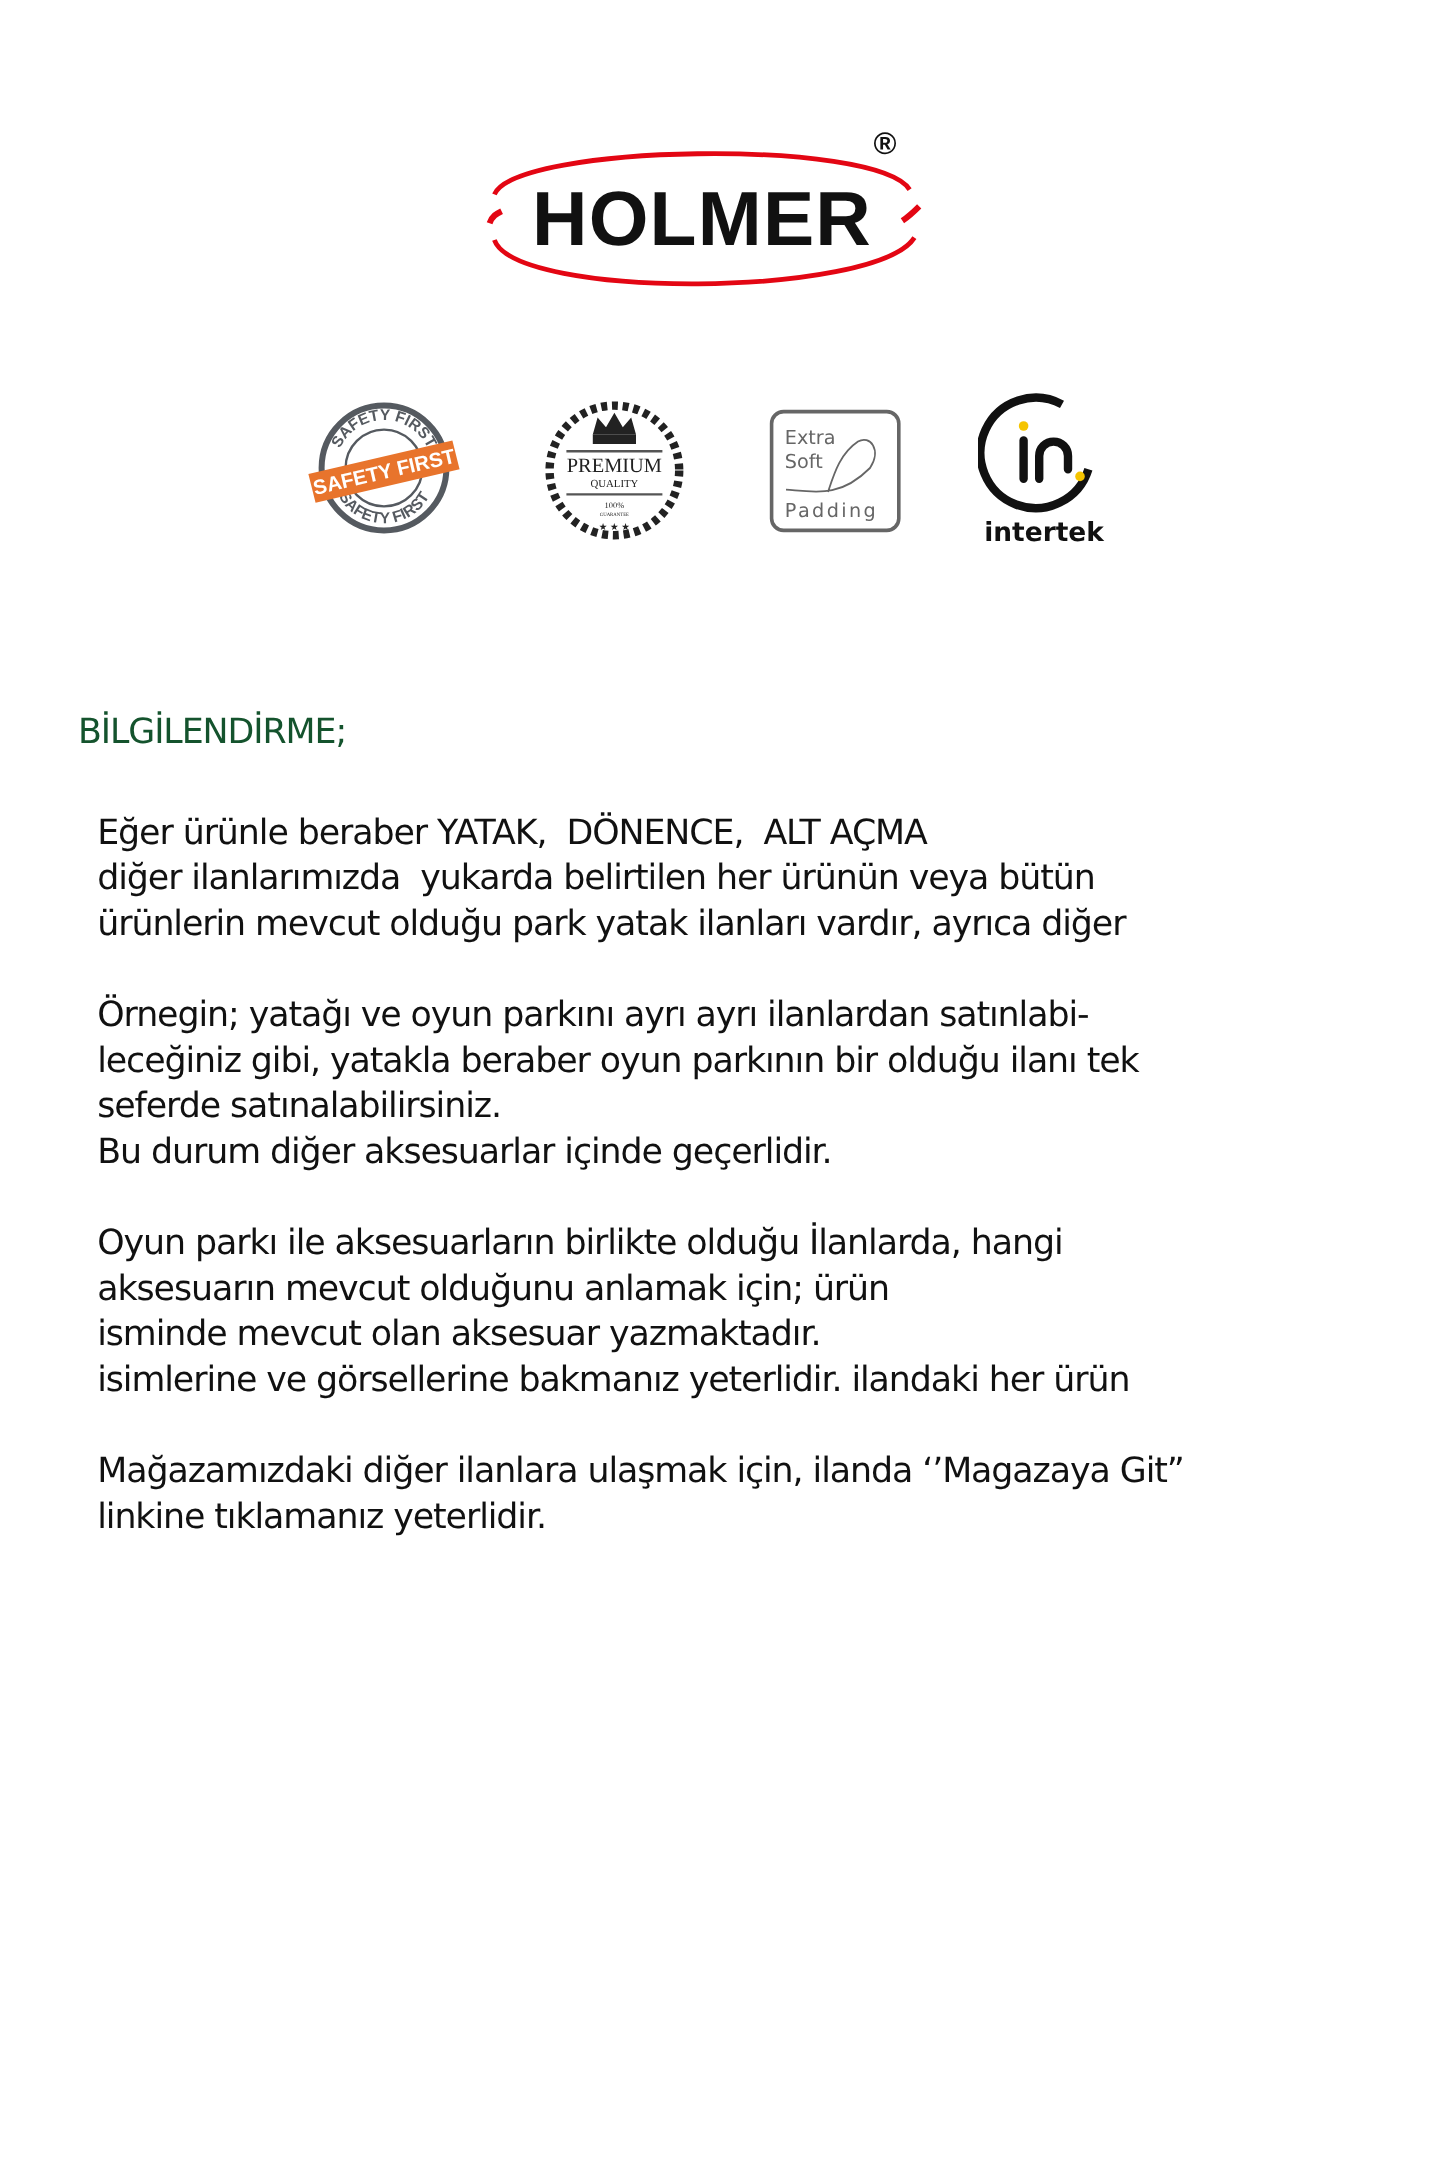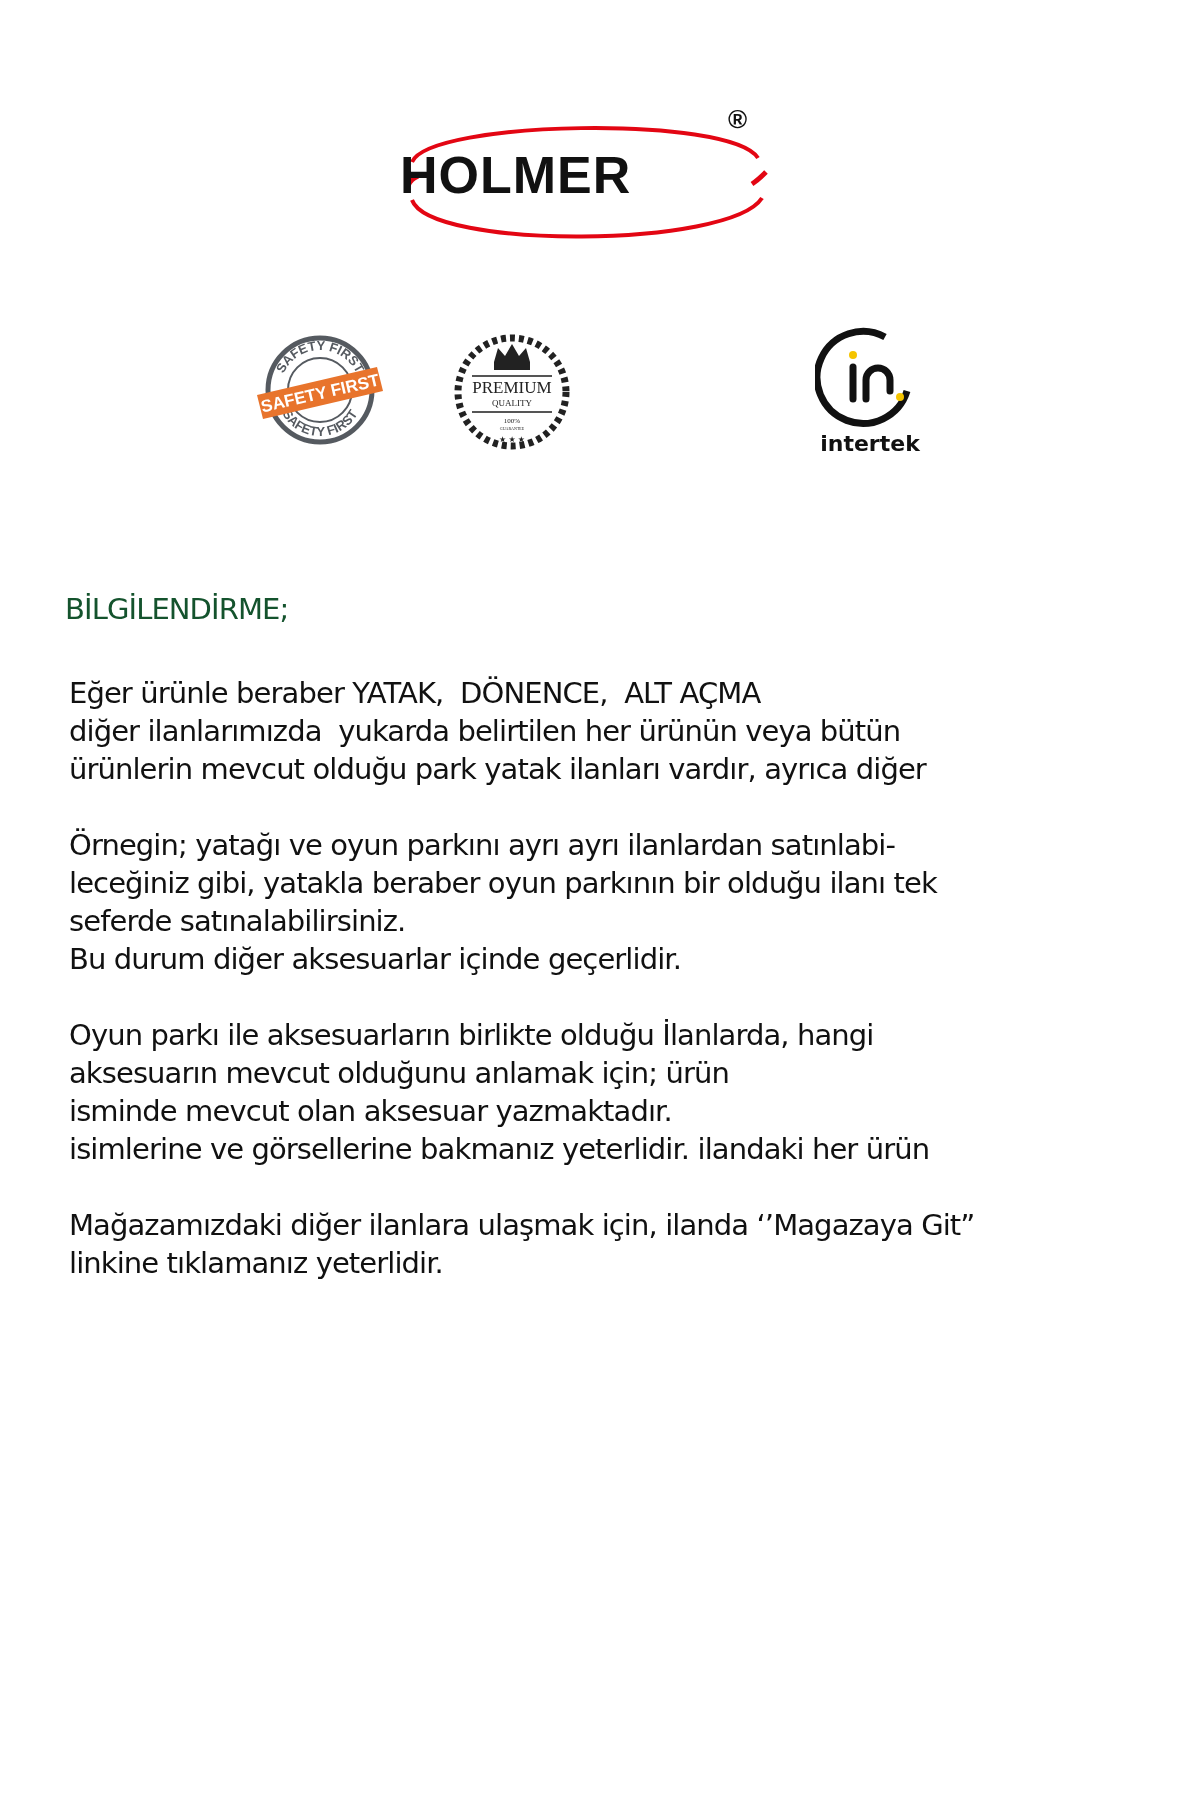--- a/index.html
+++ b/index.html
@@ -1,30 +1,30 @@
 <!DOCTYPE html>
 <html><head>
 <meta charset="utf-8">
 <style>
   html, body { margin: 0; padding: 0; background: #ffffff; }
   body { width: 1200px; height: 1800px; position: relative; overflow: hidden; font-family: "Liberation Sans", sans-serif; }
   .logo { position: absolute; left: 400px; top: 100px; width: 400px; height: 190px; }
   .logo svg { position: absolute; left: 0; top: 0; }
-  .brand { position: absolute; left: 0; top: 45px; width: 370px; font-family: "Liberation Sans", sans-serif; font-weight: bold; font-size: 52px; color: #111; letter-spacing: 1px; }
+  .brand { position: absolute; left: 0; top: 45px; width: 370px; text-align: center; font-family: "Liberation Sans", sans-serif; font-weight: bold; font-size: 64px; color: #111; letter-spacing: 1px; }
   .reg { position: absolute; left: 328px; top: 4px; font-size: 26px; font-weight: bold; color: #111; }
   .tagline { position: absolute; left: 0; top: 154px; width: 370px; text-align: center; font-family: "Liberation Serif", serif; font-weight: bold; font-size: 26px; color: #111; }
   .badges { position: absolute; top: 325px; left: 0; width: 1200px; height: 140px; }
   .badge { position: absolute; }
   .b-safety { left: 255px; top: 8px; width: 130px; height: 115px; }
   .b-premium { left: 450px; top: 5px; width: 125px; height: 125px; }
   .b-soft { left: 640px; top: 15px; width: 112px; height: 105px; }
   .b-intertek { left: 815px; top: 0; width: 110px; height: 140px; }
   .content { position: absolute; left: 65px; top: 590px; width: 1100px; font-family: "DejaVu Sans", sans-serif; font-size: 29px; line-height: 38px; color: #111; letter-spacing: -0.9px; }
   .heading { color: #14532d; margin: 0 0 46px 0; }
-  .para { margin: 0 0 38px 4px; }
+  .para { margin: 0 0 38px 16px; }
   .line { display: block; white-space: pre; }
 </style>
 </head>
 <body>
 
 <div class="logo">
   <svg width="370" height="150" viewBox="0 0 370 150">
     <path d="M 12 62 C 30 20, 330 15, 358 58" fill="none" stroke="#e30613" stroke-width="4"></path>
     <path d="M 8 86 C 10 80, 14 78, 18 76" fill="none" stroke="#e30613" stroke-width="5"></path>
     <path d="M 12 100 C 30 150, 330 148, 362 98" fill="none" stroke="#e30613" stroke-width="4"></path>
@@ -58,20 +58,29 @@
       <line x1="22" y1="46" x2="102" y2="46" stroke="#555" stroke-width="2"></line>
       <text x="62" y="63" text-anchor="middle" font-family="Liberation Serif, serif" font-size="17" fill="#222">PREMIUM</text>
       <text x="62" y="76" text-anchor="middle" font-family="Liberation Serif, serif" font-size="9" fill="#222">QUALITY</text>
       <line x1="22" y1="82" x2="102" y2="82" stroke="#555" stroke-width="2"></line>
       <text x="62" y="93" text-anchor="middle" font-family="Liberation Serif, serif" font-size="7" fill="#222">100%</text>
       <text x="62" y="100" text-anchor="middle" font-family="Liberation Serif, serif" font-size="4" fill="#222">GUARANTEE</text>
       <text x="62" y="112" text-anchor="middle" font-size="8" fill="#222">★ ★ ★</text>
     </svg>
   </div>
 
+  <div class="badge b-soft">
+    <svg width="112" height="105" viewBox="0 0 112 105">
+      <rect x="3" y="3" width="106" height="99" rx="10" fill="none" stroke="#666" stroke-width="3"></rect>
+      <text x="14" y="30" font-family="DejaVu Sans, sans-serif" font-size="16" fill="#666">Extra</text>
+      <text x="14" y="50" font-family="DejaVu Sans, sans-serif" font-size="16" fill="#666">Soft</text>
+      <path d="M 15 68 C 40 70, 60 75, 85 50 C 95 35, 85 22, 75 28 C 60 38, 55 55, 50 70" fill="none" stroke="#666" stroke-width="1.5"></path>
+      <text x="14" y="91" font-family="DejaVu Sans, sans-serif" font-size="16" fill="#666" letter-spacing="2">Padding</text>
+    </svg>
+  </div>
 
   <div class="badge b-intertek">
     <svg width="110" height="140" viewBox="0 0 110 140">
       <path d="M 92 66 A 46 46 0 1 1 70 12" fill="none" stroke="#111" stroke-width="7"></path>
       <circle cx="85" cy="72" r="4" fill="#f5c400"></circle>
       <circle cx="38" cy="30" r="4" fill="#f5c400"></circle>
       <path d="M 38 42 L 38 74" stroke="#111" stroke-width="7" stroke-linecap="round" fill="none"></path>
       <path d="M 51 74 L 51 55 A 12 12 0 0 1 75 55 L 75 66" stroke="#111" stroke-width="7" stroke-linecap="round" fill="none"></path>
       <text x="55" y="126" text-anchor="middle" font-family="DejaVu Sans, sans-serif" font-weight="bold" font-size="22" fill="#111">intertek</text>
     </svg>

